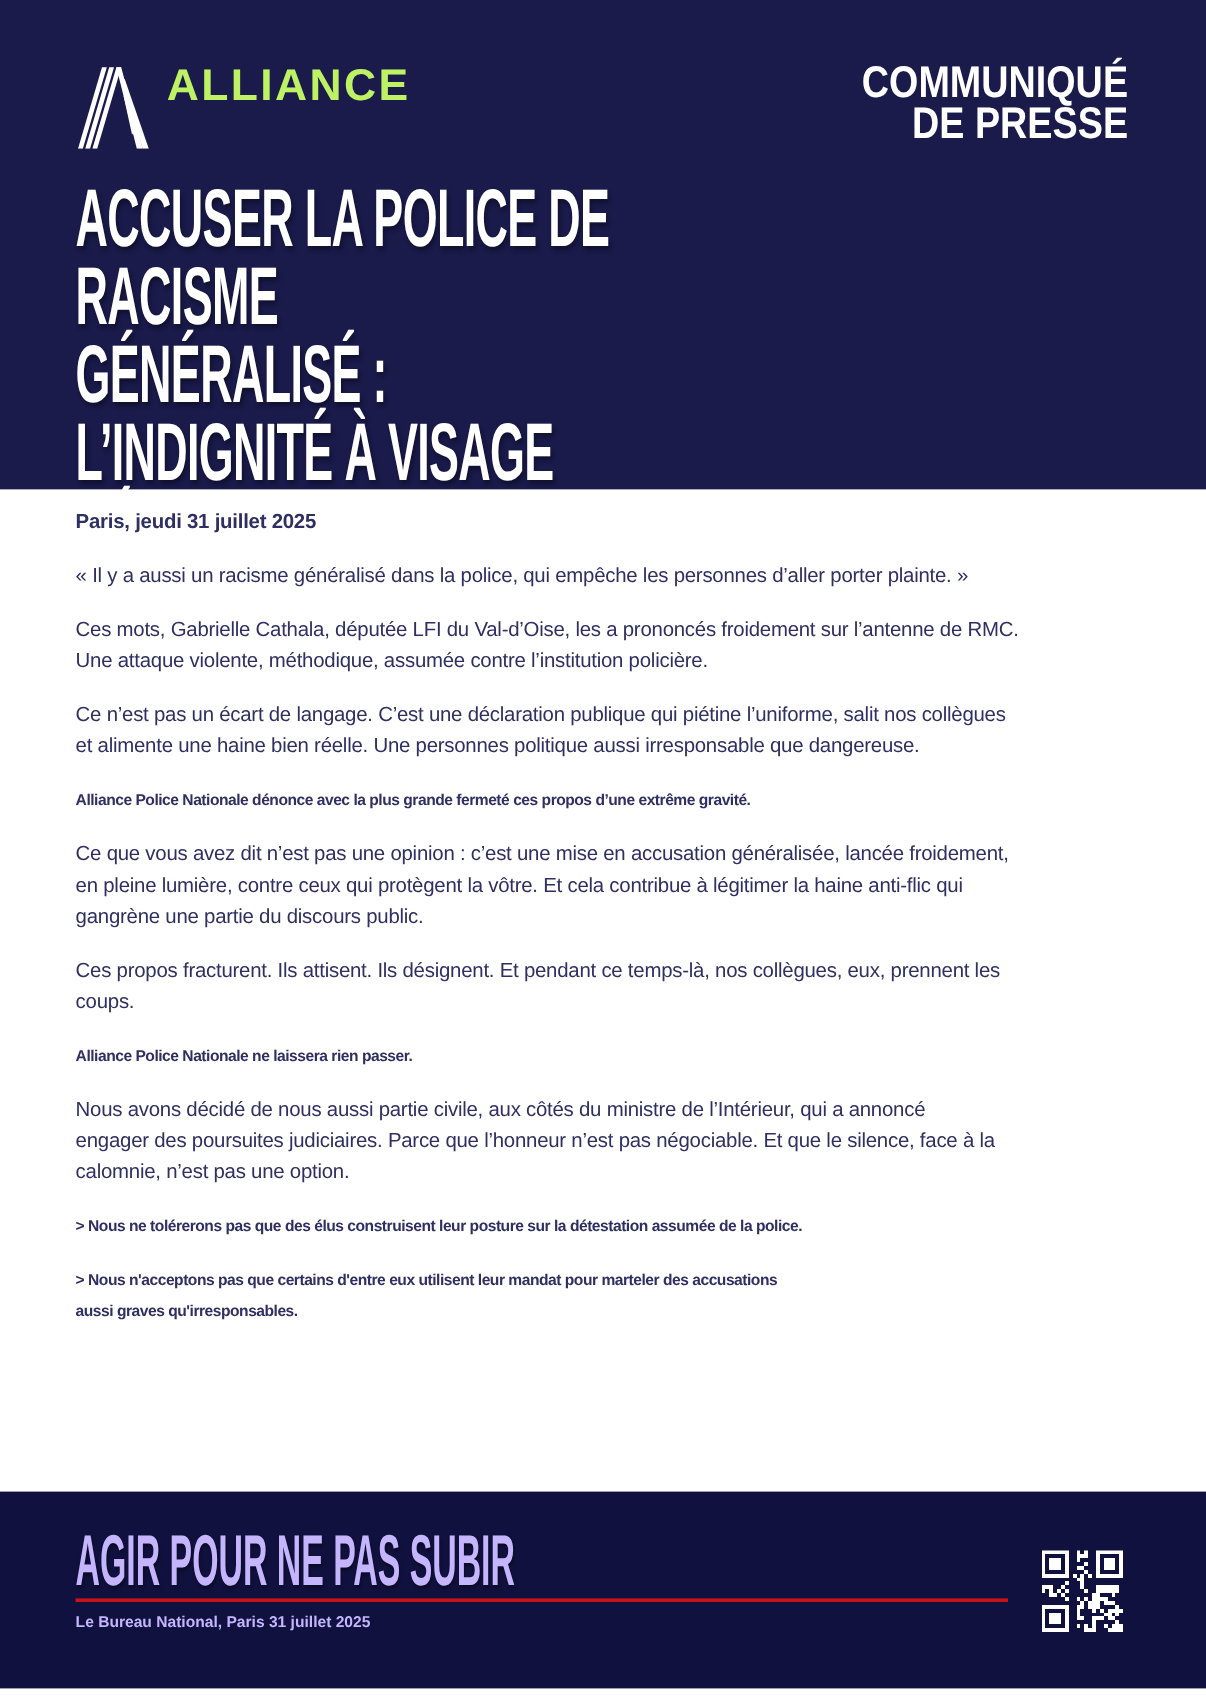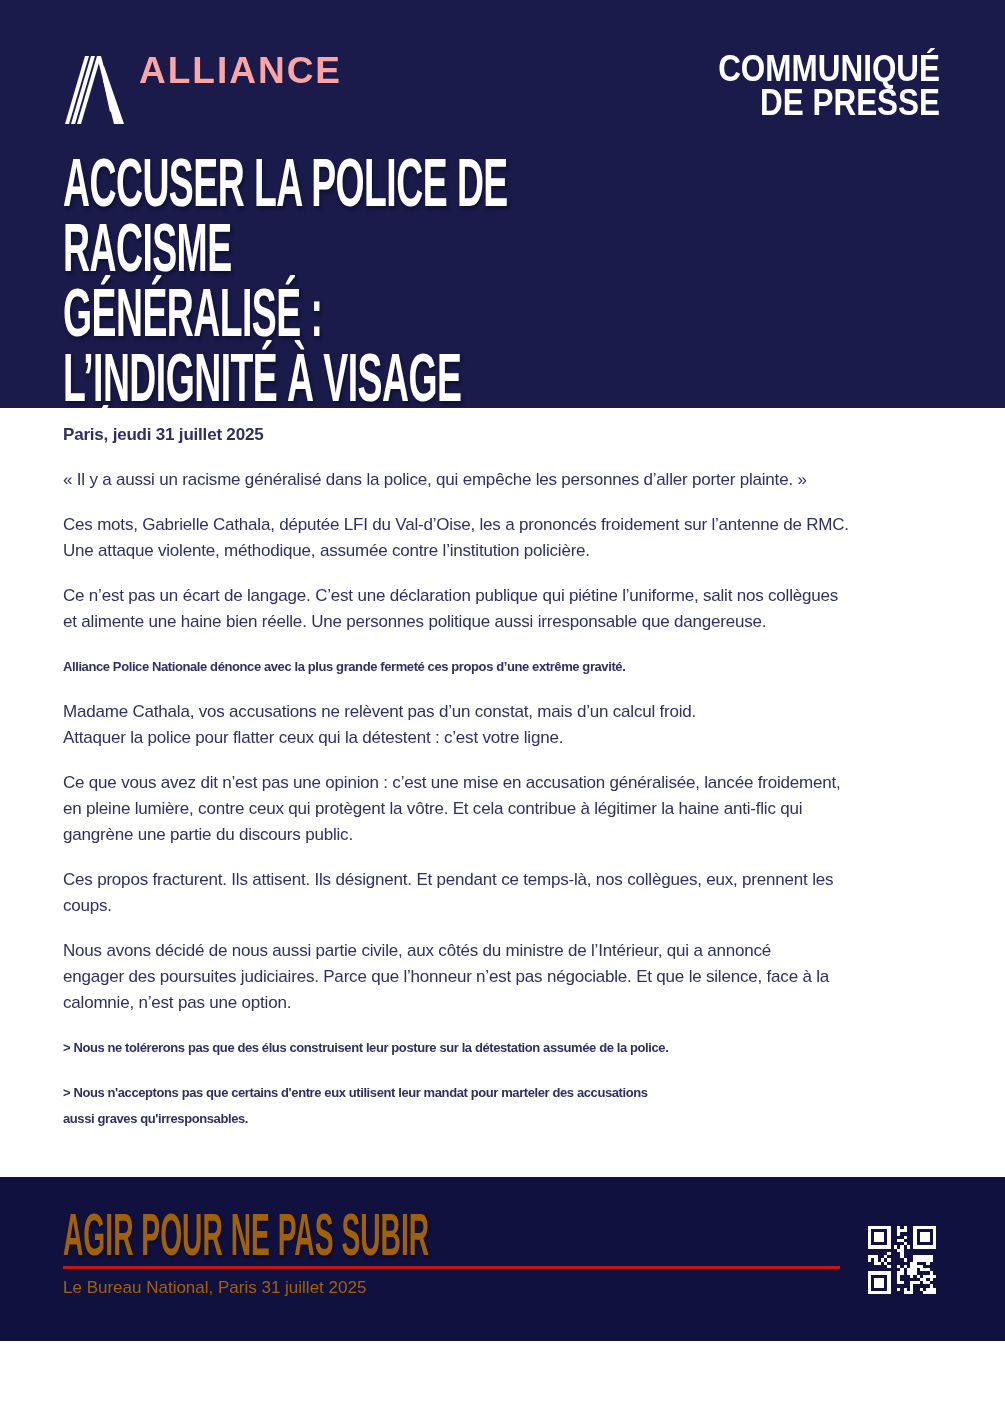--- a/index.html
+++ b/index.html
@@ -5,21 +5,21 @@
   html,body{margin:0;padding:0;background:#444;}
   .page{
     position:relative;width:1005px;height:1422px;margin:0 auto;
     background:#ffffff;overflow:hidden;
     font-family:"Liberation Sans",sans-serif;
   }
   
   .header{position:absolute;left:0;top:0;width:100%;height:408px;background:#1a1a4b;}
   .logo-row{position:absolute;left:63px;top:54px;display:flex;align-items:flex-start;}
   .logo-mark{width:62px;height:70px;flex:0 0 auto;}
-  .logo-text{margin-left:14px;color:#fca5a5;}
+  .logo-text{margin-left:14px;color:#bef264;}
   .logo-title{font-size:37px;font-weight:700;line-height:34px;letter-spacing:2px;}
   .logo-subtitle{font-size:23px;font-weight:700;line-height:24px;letter-spacing:1px;margin-top:2px;}
   .press-label{
     position:absolute;top:52px;right:65px;color:#fff;font-weight:700;
     font-size:37px;line-height:34px;text-align:right;white-space:pre-line;
     transform:scaleX(.85);transform-origin:right top;letter-spacing:0;
   }
   .headline{
     position:absolute;left:63px;top:150px;color:#fff;font-weight:700;
     font-size:68px;line-height:65px;letter-spacing:-1px;white-space:pre-line;
@@ -30,28 +30,28 @@
   .body-section{
     position:absolute;left:0;top:408px;width:100%;height:765px;background:#fff;
     box-sizing:border-box;padding:14px 48px 0 63px;
     color:#2f2f62;font-size:17px;line-height:26px;letter-spacing:-0.2px;
   }
   .body-section p{margin:0 0 19px;white-space:pre-line;}
   .dateline{font-weight:700;}
   .quote{}
   p.bold{font-weight:700;font-size:13px;letter-spacing:-0.4px;}
   
-  .footer{position:absolute;left:0;top:1177px;width:100%;height:164px;background:#11113f;color:#a16207;}
+  .footer{position:absolute;left:0;top:1243px;width:100%;height:164px;background:#11113f;color:#c4b5fd;}
   .slogan{
     position:absolute;left:63px;top:28px;font-size:60px;font-weight:700;line-height:60px;
     transform:scaleX(.47);transform-origin:left top;white-space:nowrap;
     text-shadow:2px 2px 4px rgba(0,0,0,.4);
   }
   .redline{position:absolute;left:63px;top:89px;width:777px;height:3px;background:#c81414;}
-  .signature{position:absolute;left:63px;top:101px;font-size:17px;font-weight:400;letter-spacing:0;}
+  .signature{position:absolute;left:63px;top:101px;font-size:13px;font-weight:700;letter-spacing:0;}
   .qr{position:absolute;left:868px;top:49px;width:68px;height:68px;}
 </style>
 </head>
 <body>
 
 <div class="page">
 
   <div class="header">
     <div class="logo-row">
       <svg class="logo-mark" viewBox="0 0 62 70" xmlns="http://www.w3.org/2000/svg" aria-hidden="true">
@@ -76,27 +76,26 @@
   </div>
 
   <div class="body-section">
     <p class="dateline">Paris, jeudi 31 juillet 2025</p>
     <p class="quote">« Il y a aussi un racisme généralisé dans la police, qui empêche les personnes d’aller porter plainte. »</p>
     <p>Ces mots, Gabrielle Cathala, députée LFI du Val-d’Oise, les a prononcés froidement sur l’antenne de RMC.
 Une attaque violente, méthodique, assumée contre l’institution policière.</p>
     <p>Ce n’est pas un écart de langage. C’est une déclaration publique qui piétine l’uniforme, salit nos collègues
 et alimente une haine bien réelle. Une personnes politique aussi irresponsable que dangereuse.</p>
     <p class="bold">Alliance Police Nationale dénonce avec la plus grande fermeté ces propos d’une extrême gravité.</p>
-    <p>Madame Cathala, vos accusations ne relèvent pas d’un constat, mais d’un calcul froid.
-Attaquer la police pour flatter ceux qui la détestent : c’est votre ligne.</p>
     <p>Ce que vous avez dit n’est pas une opinion : c’est une mise en accusation généralisée, lancée froidement,
 en pleine lumière, contre ceux qui protègent la vôtre. Et cela contribue à légitimer la haine anti-flic qui
 gangrène une partie du discours public.</p>
     <p>Ces propos fracturent. Ils attisent. Ils désignent. Et pendant ce temps-là, nos collègues, eux, prennent les
 coups.</p>
+    <p class="bold">Alliance Police Nationale ne laissera rien passer.</p>
     <p>Nous avons décidé de nous aussi partie civile, aux côtés du ministre de l’Intérieur, qui a annoncé
 engager des poursuites judiciaires. Parce que l’honneur n’est pas négociable. Et que le silence, face à la
 calomnie, n’est pas une option.</p>
     <p class="bold">&gt; Nous ne tolérerons pas que des élus construisent leur posture sur la détestation assumée de la police.</p>
     <p class="bold">&gt; Nous n'acceptons pas que certains d'entre eux utilisent leur mandat pour marteler des accusations
 aussi graves qu'irresponsables.</p>
   </div>
 
   <div class="footer">
     <div class="slogan">AGIR POUR NE PAS SUBIR</div>

